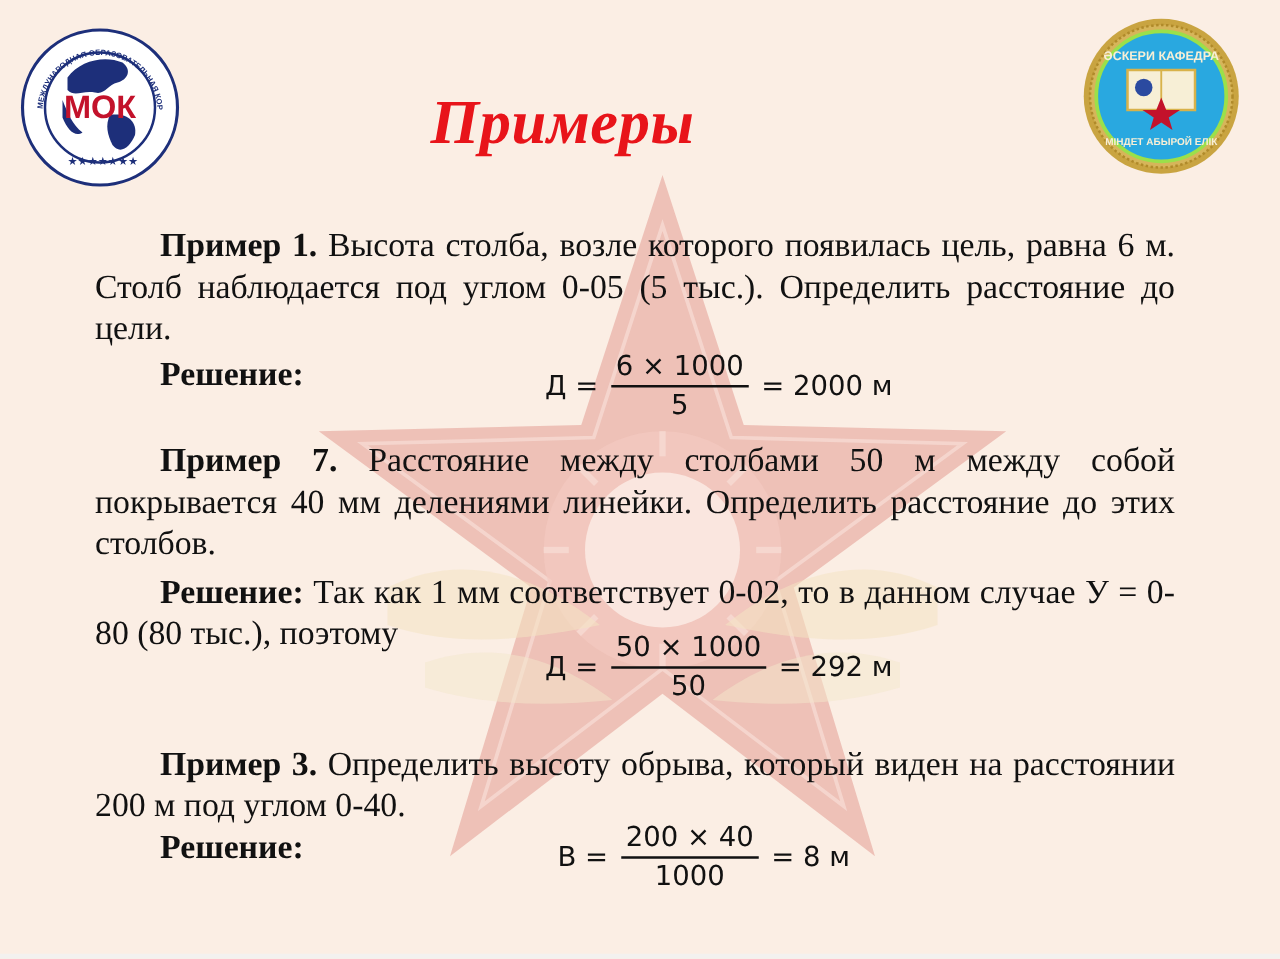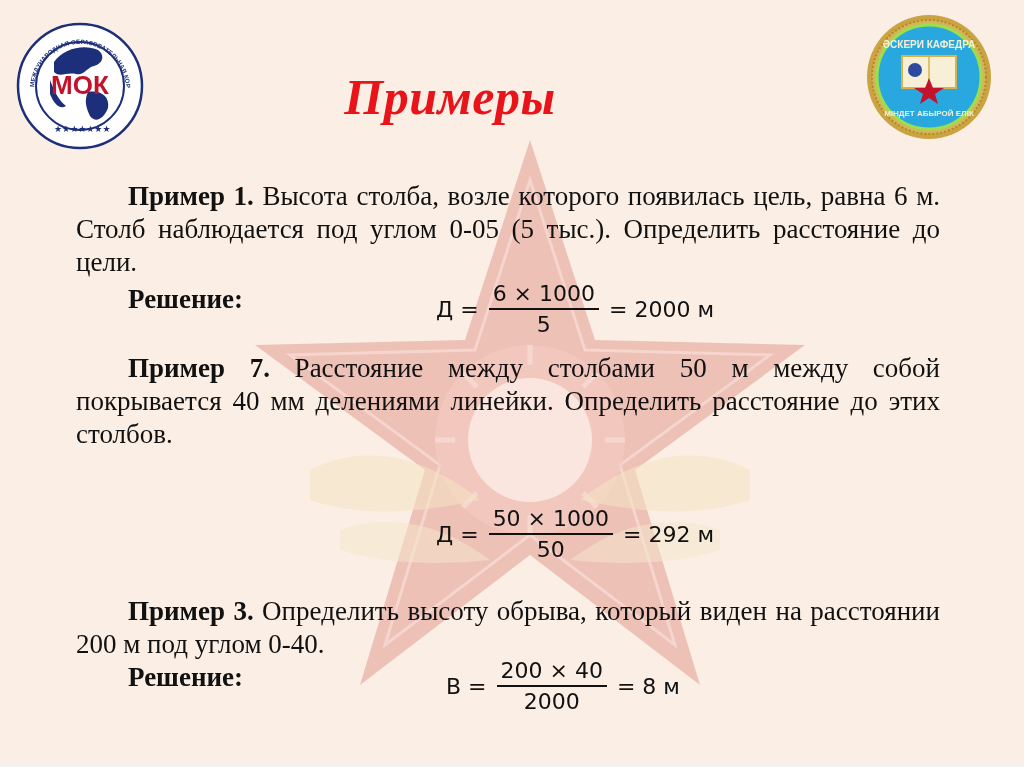--- a/index.html
+++ b/index.html
@@ -107,20 +107,23 @@
       <span class="num">6 × 1000</span>
       <span class="bar"></span>
       <span class="den">5</span>
     </span>
     <span>= 2000 м</span>
   </div>
 
   <div class="para" style="top:352px;">
     <span class="indent"></span><span class="lbl">Пример 7.</span><span> Расстояние между столбами 50 м между собой покрывается 40 мм делениями линейки. Определить расстояние до этих столбов.</span>
   </div>
+  <div class="para" style="top:457px;">
+    <span class="indent"></span><span class="lbl">Решение:</span><span> Так как 1 мм соответствует 0-02, то в данном случае У = 0-80 (80 тыс.), поэтому</span>
+  </div>
   <div class="formula" style="left:436px; top:506px;">
     <span>Д =</span>
     <span class="frac">
       <span class="num">50 × 1000</span>
       <span class="bar"></span>
       <span class="den">50</span>
     </span>
     <span>= 292 м</span>
   </div>
 
@@ -128,19 +131,19 @@
     <span class="indent"></span><span class="lbl">Пример 3.</span><span> Определить высоту обрыва, который виден на расстоянии 200 м под углом 0-40.</span>
   </div>
   <div class="para" style="top:661px;">
     <span class="indent"></span><span class="lbl">Решение:</span>
   </div>
   <div class="formula" style="left:446px; top:658px;">
     <span>В =</span>
     <span class="frac">
       <span class="num">200 × 40</span>
       <span class="bar"></span>
-      <span class="den">2000</span>
+      <span class="den">1000</span>
     </span>
     <span>= 8 м</span>
   </div>
 
   <div class="bottom-line"></div>
 </div>
 
 </body></html>

